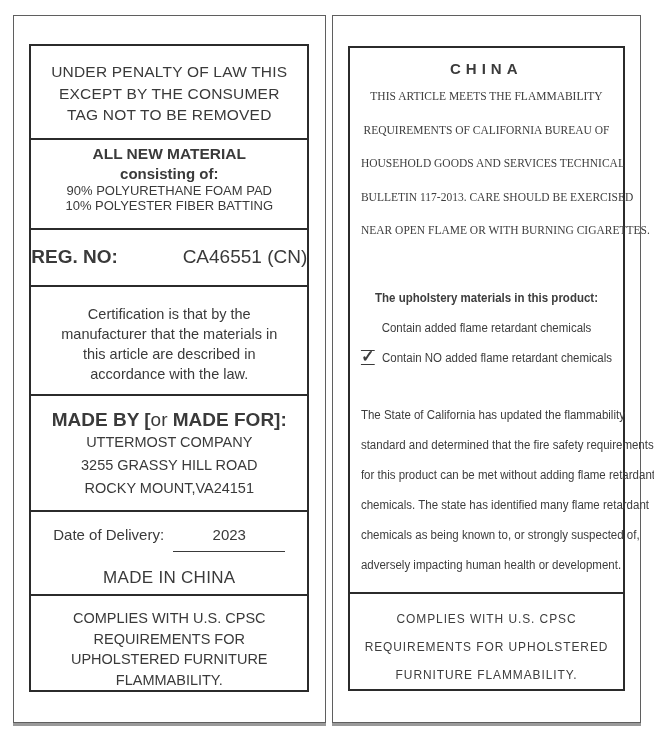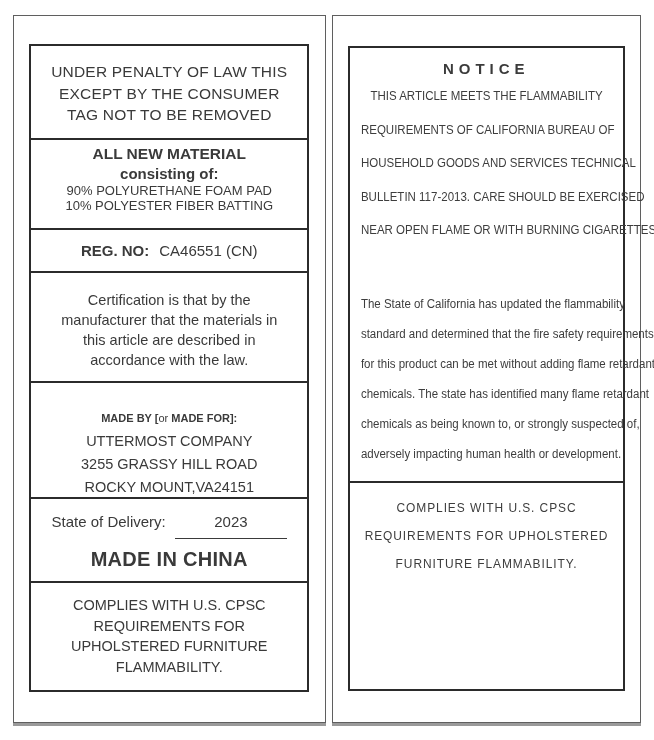--- a/index.html
+++ b/index.html
@@ -37,49 +37,49 @@
     text-align: center;
   }
   .sec { border-bottom: 2px solid #2b2b2b; }
   .sec:last-child { border-bottom: none; }
 
   .sec-penalty { height: 94px; padding-top: 15px; font-size: 15.5px; line-height: 21.5px; letter-spacing: 0.2px; }
   .sec-material { height: 90px; padding-top: 4px; }
   .material-title { font-weight: bold; font-size: 15.5px; line-height: 20px; }
   .material-subtitle { font-weight: bold; font-size: 15px; line-height: 19px; }
   .material-comp { font-size: 13px; line-height: 15px; }
-  .sec-reg { height: 43px; display: flex; align-items: center; justify-content: center; font-size: 15px; gap: 10px; }
+  .sec-reg { height: 57px; display: flex; align-items: center; justify-content: space-between; font-size: 19px; gap: 10px; }
   .reg-label { font-weight: bold; }
   .sec-cert { height: 110px; padding-top: 17px; font-size: 14.5px; line-height: 20px; }
   .sec-madeby { height: 116px; padding-top: 12px; font-size: 14.5px; line-height: 23px; }
-  .madeby-heading { font-weight: bold; font-size: 11px; margin-top: 12px; }
+  .madeby-heading { font-weight: bold; font-size: 19px; }
   .madeby-heading .reg-weight { font-weight: normal; }
   .sec-delivery { height: 84px; padding-top: 14px; }
   .delivery-row { font-size: 15px; }
   .year-line {
     display: inline-block; min-width: 112px;
     border-bottom: 1.6px solid #3a3a3a;
     margin-left: 5px; font-size: 15px; text-align: center;
     padding-bottom: 8px;
   }
-  .made-in { font-weight: bold; font-size: 20px; margin-top: 9px; letter-spacing: 0.3px; }
+  .made-in { font-weight: normal; font-size: 17px; margin-top: 16px; letter-spacing: 0.3px; }
   .sec-complies { padding-top: 12px; font-size: 14.5px; line-height: 20.5px; flex: 1; }
 
   
   .label-box-right {
     margin-top: 30px;
     width: 277px; height: 645px;
     border: 2.5px solid #2b2b2b;
     display: flex; flex-direction: column;
     text-align: center;
   }
   .cond { transform: scaleX(0.92); transform-origin: 50% 50%; white-space: nowrap; }
   .notice-block { height: 235px; padding-top: 12px; }
   .notice-title { font-size: 15px; font-weight: 600; letter-spacing: 5px; color: #3b3b3b; }
-  .notice-para { margin-top: 3px; font-size: 12.5px; line-height: 33.5px; color: #3d3d3d; }
+  .notice-para { margin-top: 3px; font-size: 12.5px; line-height: 33.5px; color: #3d3d3d; font-family: Liberation Serif, serif; }
   .materials-block { height: 112px; font-size: 12.5px; line-height: 30px; color: #3d3d3d; }
   .materials-heading { font-weight: bold; font-size: 12.5px; }
   .check-row { display: flex; align-items: center; justify-content: center; gap: 8px; line-height: 30px; }
   .checkbox {
     display: inline-flex; align-items: flex-end; justify-content: center;
     width: 27px; height: 15px;
     border-top: 1.6px solid #3a3a3a;
     border-bottom: 1.6px solid #3a3a3a;
     font-size: 17px; line-height: 14px; font-weight: bold;
     transform: scaleX(1.0);
@@ -126,50 +126,58 @@
 
       <div class="sec sec-madeby">
         <div class="madeby-heading"><span>MADE BY [</span><span class="reg-weight">or</span><span> MADE FOR]:</span></div>
         <div>UTTERMOST COMPANY</div>
         <div>3255 GRASSY HILL ROAD</div>
         <div>ROCKY MOUNT,VA24151</div>
       </div>
 
       <div class="sec sec-delivery">
         <div class="delivery-row">
-          <span>State of Delivery:</span>
+          <span>Date of Delivery:</span>
           <span class="year-line">2023</span>
         </div>
         <div class="made-in">MADE IN CHINA</div>
       </div>
 
       <div class="sec sec-complies">
         <div>COMPLIES WITH U.S. CPSC</div>
         <div>REQUIREMENTS FOR</div>
         <div>UPHOLSTERED FURNITURE</div>
         <div>FLAMMABILITY.</div>
       </div>
 
     </div>
   </section>
 
   <section class="panel panel-right">
     <div class="label-box-right">
 
       <div class="notice-block">
-        <div class="notice-title">NOTICE</div>
+        <div class="notice-title">CHINA</div>
         <div class="notice-para">
           <div class="cond">THIS ARTICLE MEETS THE FLAMMABILITY</div>
           <div class="cond">REQUIREMENTS OF CALIFORNIA BUREAU OF</div>
           <div class="cond">HOUSEHOLD GOODS AND SERVICES TECHNICAL</div>
           <div class="cond">BULLETIN 117-2013. CARE SHOULD BE EXERCISED</div>
           <div class="cond">NEAR OPEN FLAME OR WITH BURNING CIGARETTES.</div>
         </div>
       </div>
 
+      <div class="materials-block">
+        <div class="materials-heading cond">The upholstery materials in this product:</div>
+        <div class="cond">Contain added flame retardant chemicals</div>
+        <div class="check-row cond">
+          <span class="checkbox">✓</span>
+          <span>Contain NO added flame retardant chemicals</span>
+        </div>
+      </div>
 
       <div class="state-block">
         <div class="cond">The State of California has updated the flammability</div>
         <div class="cond">standard and determined that the fire safety requirements</div>
         <div class="cond">for this product can be met without adding flame retardant</div>
         <div class="cond">chemicals. The state has identified many flame retardant</div>
         <div class="cond">chemicals as being known to, or strongly suspected of,</div>
         <div class="cond">adversely impacting human health or development.</div>
       </div>
 

